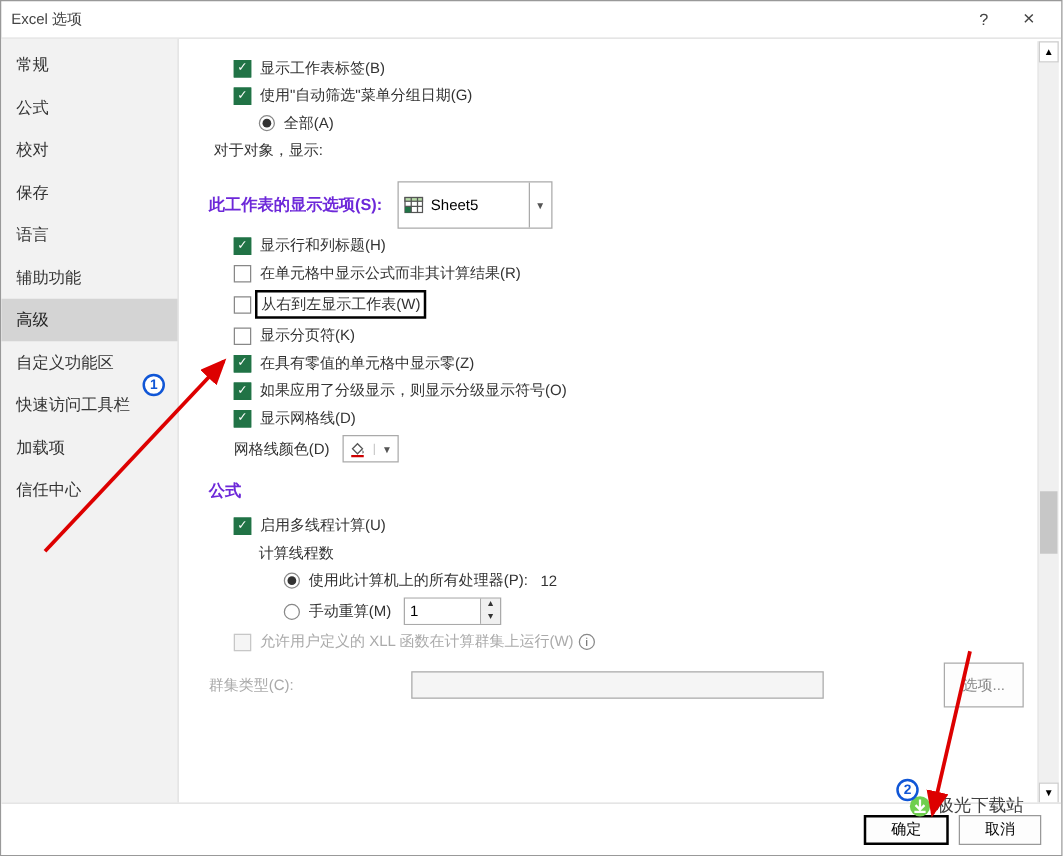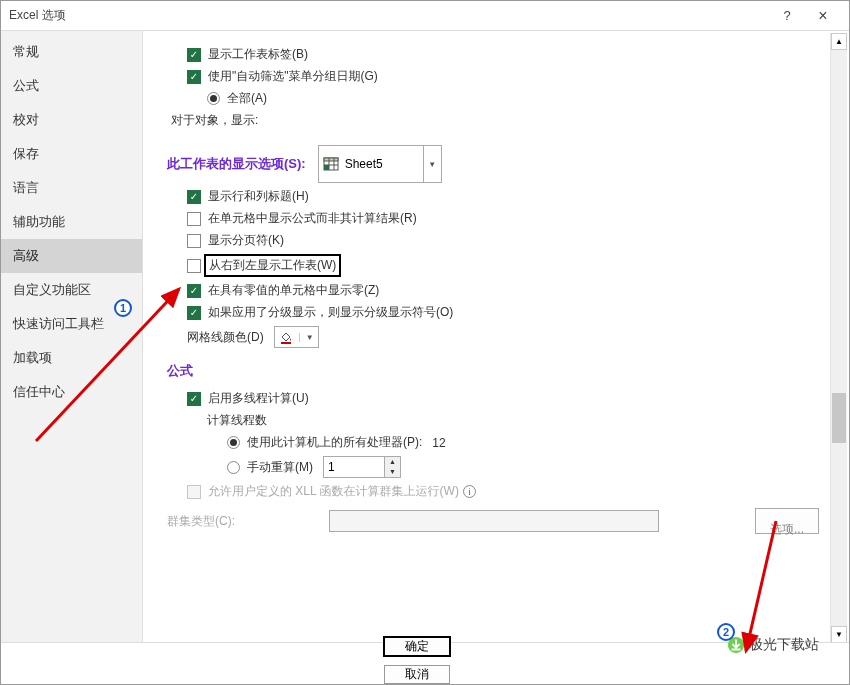--- a/index.html
+++ b/index.html
@@ -29,22 +29,22 @@
 .dropdown-small { display: inline-flex; align-items: center; border: 1px solid #aaa; height: 22px; margin-left: 10px; padding: 0 4px; background: #fff; }
 .dropdown-small .arrow { margin-left: 6px; border-left: 1px solid #ccc; padding-left: 6px; }
 .spinner { display: inline-flex; border: 1px solid #aaa; height: 22px; margin-left: 10px; }
 .spinner input { width: 60px; border: none; padding: 0 4px; font-size: 12px; }
 .spinner .btns { display: flex; flex-direction: column; border-left: 1px solid #aaa; }
 .spinner .btns span { width: 15px; height: 10px; font-size: 7px; text-align: center; line-height: 10px; background: #f0f0f0; }
 .disabled-text { color: #aaa; }
 .info-icon { display: inline-flex; width: 13px; height: 13px; border: 1px solid #888; border-radius: 50%; align-items: center; justify-content: center; font-size: 9px; margin-left: 4px; color: #555; }
 .cluster-row { display: flex; align-items: center; margin: 8px 0 0 0; justify-content: space-between; }
 .cluster-input { flex: 1; max-width: 330px; height: 22px; border: 1px solid #aaa; background: #f5f5f5; margin-left: 8px; }
-.options-btn { height: 14px; padding: 12px 14px; margin-left: 10px; border: 1px solid #aaa; background: #fdfdfd; font-size: 12px; color: #888; }
-.footer { position: absolute; bottom: 0; left: 0; right: 0; height: 42px; border-top: 1px solid #ddd; display: flex; justify-content: flex-end; align-items: center; padding-right: 16px; gap: 8px; background: #fff; flex-direction: column; }
+.options-btn { height: 36px; padding: 0 14px; margin-left: 10px; border: 1px solid #aaa; background: #fdfdfd; font-size: 12px; color: #888; }
+.footer { position: absolute; bottom: 0; left: 0; right: 0; height: 42px; border-top: 1px solid #ddd; display: flex; justify-content: flex-end; align-items: center; padding-right: 16px; gap: 8px; background: #fff; }
 .btn { height: 24px; padding: 0 20px; border: 1px solid #999; background: #fdfdfd; font-size: 12px; cursor: default; }
 .highlight-box { border: 2px solid #000; padding: 1px 3px; margin-left: -4px; }
 .scrollbar-outer { position: absolute; right: 2px; top: 32px; width: 17px; height: 610px; background: #f0f0f0; border-left: 1px solid #e5e5e5; }
 .scroll-btn { height: 17px; display: flex; align-items: center; justify-content: center; border: 1px solid #ccc; background: #fff; }
 .scroll-thumb { position: absolute; right: 1px; top: 360px; width: 14px; height: 50px; background: #c7c7c7; }
 .annotation-circle { position: absolute; width: 18px; height: 18px; border-radius: 50%; background: #fff; border: 2px solid #1056d6; color: #1056d6; font-size: 11px; font-weight: bold; display: flex; align-items: center; justify-content: center; z-index: 20; }
 .arrow-svg { position: absolute; z-index: 15; pointer-events: none; }
 .watermark { position: absolute; right: 30px; bottom: 30px; font-size: 14px; color: #404040; z-index: 5; display: flex; align-items: center; gap: 4px; pointer-events: none; }
 .watermark .wm-icon { width: 18px; height: 18px; }
 </style>
@@ -110,33 +110,37 @@
     <div class="row">
         <span class="chk checked"></span>
         <span>显示行和列标题(H)</span>
       </div>
     <div class="row">
         <span class="chk"></span>
         <span>在单元格中显示公式而非其计算结果(R)</span>
       </div>
     <div class="row">
         <span class="chk"></span>
+        <span class="highlight-box">从右到左显示工作表(W)</span>
+      </div>
+    <div class="row">
+        <span class="chk"></span>
         <span>显示分页符(K)</span>
       </div>
     <div class="row">
-        <span class="chk"></span>
-        <span class="highlight-box">从右到左显示工作表(W)</span>
-      </div>
-    <div class="row">
         <span class="chk checked"></span>
         <span>在具有零值的单元格中显示零(Z)</span>
       </div>
     <div class="row">
         <span class="chk checked"></span>
         <span>如果应用了分级显示，则显示分级显示符号(O)</span>
+      </div>
+    <div class="row">
+        <span class="chk checked"></span>
+        <span>显示网格线(D)</span>
       </div>
     <div class="row">
       <span>网格线颜色(D)</span>
       <div class="dropdown-small">
         <svg width="14" height="14" viewBox="0 0 14 14">
             <path d="M3 7 L7 3 L11 7 L7 11 Z" fill="none" stroke="#555"></path>
             <path d="M11 8 Q13 10 11 11 Z" fill="#555"></path>
             <rect x="2" y="12" width="10" height="2" fill="#c00"></rect>
           </svg>
         <span class="arrow" style="font-size:8px;color:#555">▼</span>

